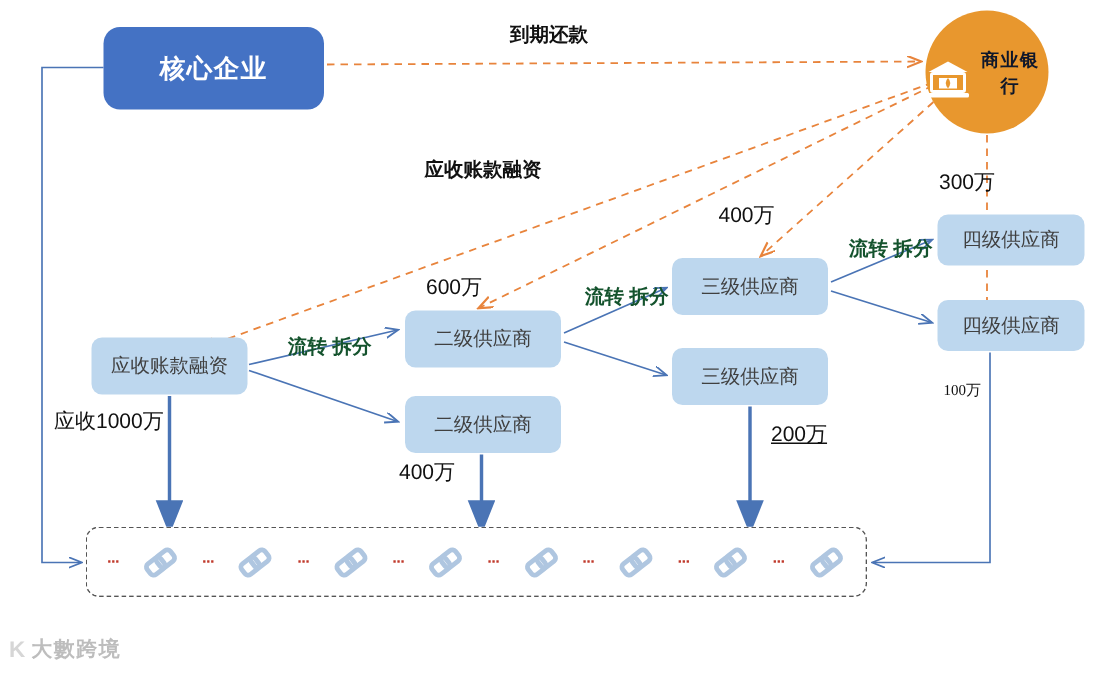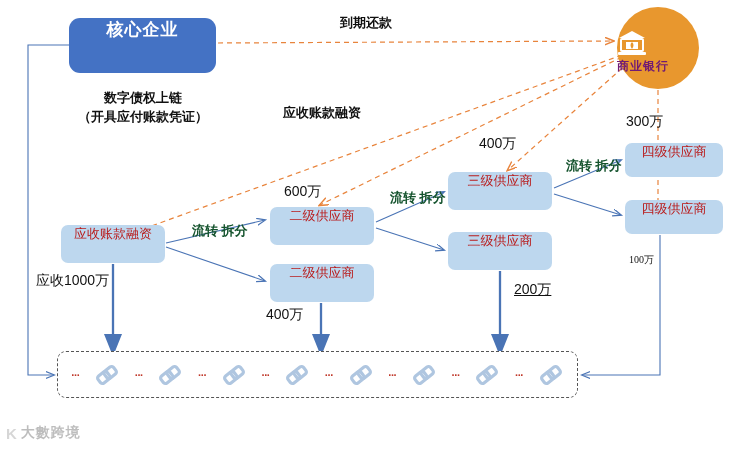--- a/index.html
+++ b/index.html
@@ -6,40 +6,40 @@
   body{
     width:737px;height:453px;position:relative;overflow:hidden;
     font-family:"Liberation Sans","DejaVu Sans",sans-serif;
     color:#1a1a1a;
   }
   #canvas{position:absolute;left:0;top:0;width:737px;height:453px;}
   .svg-layer{position:absolute;left:0;top:0;width:737px;height:453px;}
 
   
   .node{
-    position:absolute;display:flex;align-items:flex-start;justify-content:center;
+    position:absolute;display:flex;align-items:center;justify-content:center;
     text-align:center;box-sizing:border-box;
   }
   .core-node{
     left:69px;top:18px;width:147px;height:55px;
     background:#4472C4;border-radius:11px;
     color:#ffffff;font-size:17px;font-weight:bold;letter-spacing:1px;
   }
   .bank-node{
     left:617px;top:7px;width:82px;height:82px;
     background:#E8972E;border-radius:50%;
-    flex-direction:column;gap:1px;
-    color:#701a75;
+    flex-direction:row;gap:1px;
+    color:#0f172a;
   }
   .bank-node .bank-label{font-size:12px;font-weight:bold;letter-spacing:1px;margin-top:1px;}
   .bank-icon{display:block;line-height:0;margin-top:9px;}
 
   .supplier{
     background:#BDD7EE;border-radius:7px;
-    color:#b91c1c;font-size:13px;
+    color:#404040;font-size:13px;
     width:104px;height:38px;
   }
   .s1{left:61px;top:225px;}
   .s2a{left:270px;top:207px;}
   .s2b{left:270px;top:264px;}
   .s3a{left:448px;top:172px;}
   .s3b{left:448px;top:232px;}
   .s4a{left:625px;top:143px;width:98px;height:34px;}
   .s4b{left:625px;top:200px;width:98px;height:34px;}
 
@@ -197,22 +197,20 @@
   <div class="node supplier s3b">
     <span>三级供应商</span>
   </div>
   <div class="node supplier s4a">
     <span>四级供应商</span>
   </div>
   <div class="node supplier s4b">
     <span>四级供应商</span>
   </div>
 
-  <div class="lbl l-digital">数字债权上链
-（开具应付账款凭证）</div>
   <div class="lbl l-repay">到期还款</div>
   <div class="lbl l-fin">应收账款融资</div>
 
   <div class="lbl l-600">600万</div>
   <div class="lbl l-400a">400万</div>
   <div class="lbl l-300">300万</div>
   <div class="lbl l-100">100万</div>
   <div class="lbl l-1000">应收1000万</div>
   <div class="lbl l-400b">400万</div>
   <div class="lbl l-200">200万</div>

